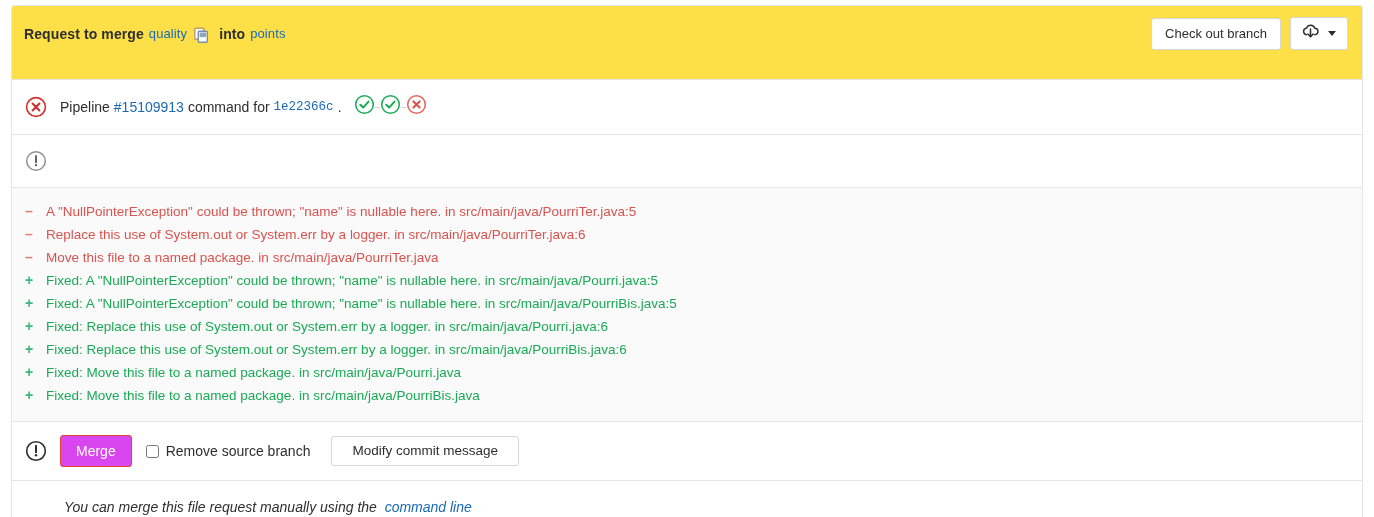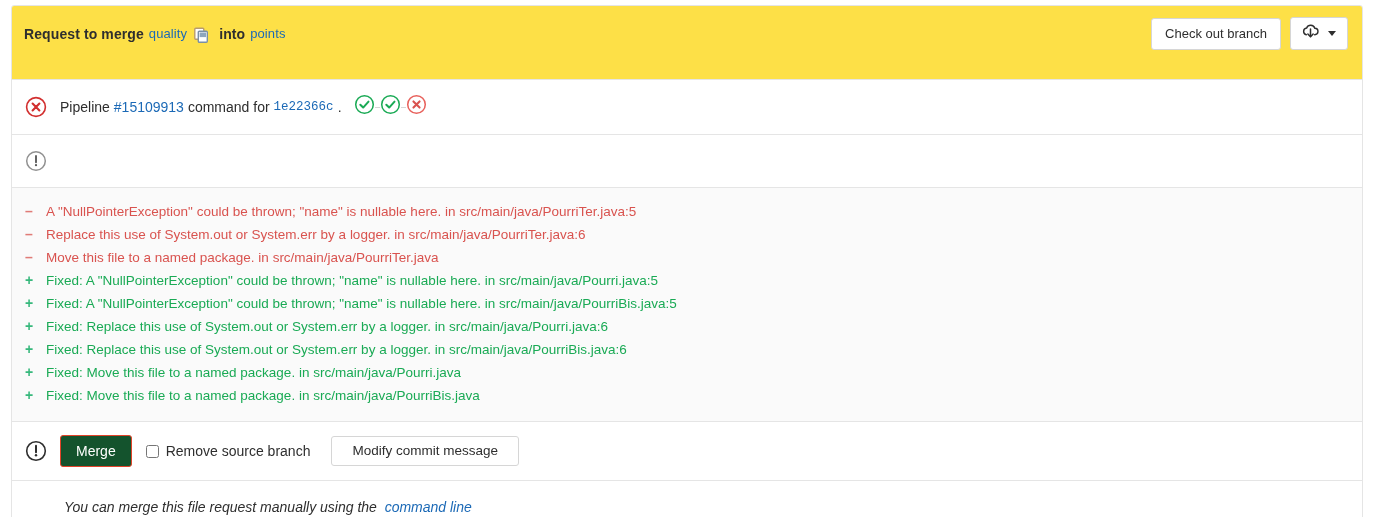--- a/index.html
+++ b/index.html
@@ -165,21 +165,21 @@
 
   
   .merge-row {
     display: flex;
     align-items: center;
     padding: 13px 14px 13px 12px;
     border-bottom: 1px solid #e5e5e5;
     background: #fff;
   }
   .btn-merge {
-    background: #14532d;
+    background: #d946ef;
     border: 1px solid #e24329;
     color: #fff;
     font-size: 14px;
     font-weight: normal;
     border-radius: 3px;
     padding: 6px 15px;
     line-height: 18px;
     cursor: pointer;
     margin-right: 14px;
   }

